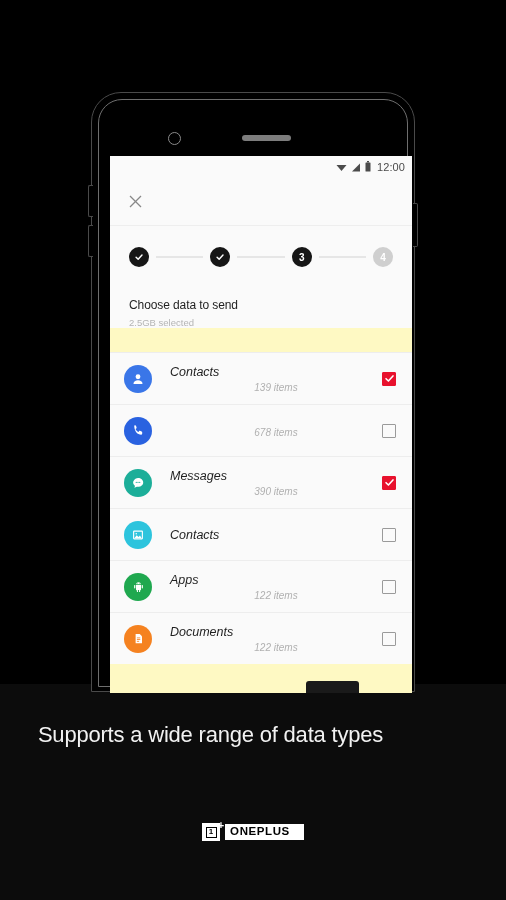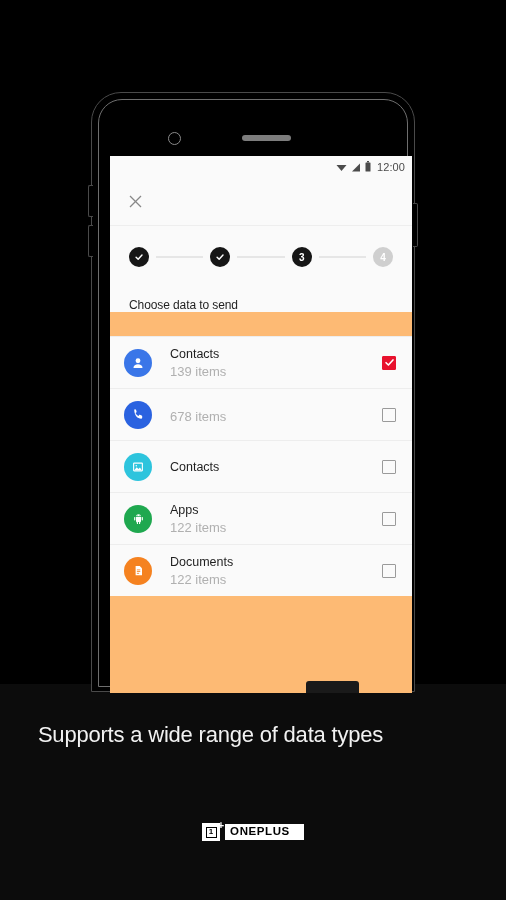--- a/index.html
+++ b/index.html
@@ -93,21 +93,21 @@
     border-radius: 0 2px 2px 0;
   }
 
   
   .screen {
     position: absolute;
     left: 11px;
     top: 56px;
     width: 302px;
     height: 537px;
-    background: #fdba74;
+    background: #fef9c3;
     overflow: hidden;
   }
 
   
   .status-bar {
     height: 22px;
     background: #fafafa;
     display: flex;
     align-items: center;
     justify-content: flex-end;
@@ -209,29 +209,31 @@
     border-radius: 50%;
     flex: 0 0 auto;
     display: flex;
     align-items: center;
     justify-content: center;
   }
   .row-text {
     flex: 1 1 auto;
     margin-left: 18px;
     min-width: 0;
+    font-style: italic;
   }
   .row-label {
     font-size: 12.5px;
     color: #1f1f1f;
   }
   .row-count {
-    font-size: 13px;
+    font-size: 10px;
     color: #b0b0b0;
     margin-top: 3px;
+    text-align: center;
   }
   .checkbox {
     width: 14px;
     height: 14px;
     flex: 0 0 auto;
     box-sizing: border-box;
     border: 1.3px solid #9a9a9a;
     background: transparent;
     border-radius: 1px;
     display: flex;
@@ -380,20 +382,21 @@
             </svg>
           </div>
           <div class="step-line"></div>
           <div class="step">3</div>
           <div class="step-line"></div>
           <div class="step inactive">4</div>
         </div>
 
         <div class="title-block">
           <div class="page-title">Choose data to send</div>
+          <div class="page-sub">2.5GB selected</div>
         </div>
 
         <div class="data-list">
 
           <div class="list-row">
             <div class="row-icon" style="background:#3a76e8">
               <svg width="16" height="16" viewBox="0 0 24 24">
                 <circle cx="12" cy="8.6" r="3.6" fill="#ffffff"></circle>
                 <path d="M5.2 19.5c0-3.7 3.1-5.6 6.8-5.6s6.8 1.9 6.8 5.6z" fill="#ffffff"></path>
               </svg>
@@ -414,20 +417,39 @@
               <svg width="15" height="15" viewBox="0 0 24 24">
                 <path d="M6.6 3.5c.7 0 1.2.4 1.4 1l.9 2.6c.2.6 0 1.2-.5 1.5l-1.2.8c1 2.1 2.7 3.8 4.8 4.8l.8-1.2c.3-.5.9-.7 1.5-.5l2.6.9c.6.2 1 .7 1 1.4v2.4c0 .8-.7 1.5-1.5 1.4C10.2 18.2 5.8 13.8 5.2 5c-.1-.8.6-1.5 1.4-1.5z" fill="#ffffff"></path>
               </svg>
             </div>
             <div class="row-text">
               <div class="row-count">678 items</div>
             </div>
             <div class="checkbox"></div>
           </div>
 
+          <div class="list-row">
+            <div class="row-icon" style="background:#1cae99">
+              <svg width="16" height="16" viewBox="0 0 24 24">
+                <path d="M12 4.5c4.4 0 7.8 2.9 7.8 6.6s-3.4 6.6-7.8 6.6c-.6 0-1.2-.1-1.7-.2l-3.7 1.6 1-3c-1.8-1.2-2.9-3-2.9-5S7.6 4.5 12 4.5z" fill="#ffffff"></path>
+                <circle cx="9.4" cy="11.1" r="0.85" fill="#1cae99"></circle>
+                <circle cx="12" cy="11.1" r="0.85" fill="#1cae99"></circle>
+                <circle cx="14.6" cy="11.1" r="0.85" fill="#1cae99"></circle>
+              </svg>
+            </div>
+            <div class="row-text">
+              <div class="row-label">Messages</div>
+              <div class="row-count">390 items</div>
+            </div>
+            <div class="checkbox checked">
+              <svg width="11" height="11" viewBox="0 0 12 12">
+                <polyline points="2.2,6.2 4.8,8.8 9.8,3.2" fill="none" stroke="#ffffff" stroke-width="1.7" stroke-linecap="round" stroke-linejoin="round"></polyline>
+              </svg>
+            </div>
+          </div>
 
           <div class="list-row">
             <div class="row-icon" style="background:#2dc4dd">
               <svg width="16" height="16" viewBox="0 0 24 24">
                 <rect x="4.6" y="5.4" width="14.8" height="13.2" rx="1.6" fill="#ffffff"></rect>
                 <rect x="6.3" y="7.1" width="11.4" height="9.8" fill="#2dc4dd"></rect>
                 <circle cx="9.4" cy="10.1" r="1.1" fill="#ffffff"></circle>
                 <path d="M6.3 16.9 L10.1 12.2 L12.7 15.1 L14.9 12.9 L17.7 16.9 Z" fill="#ffffff"></path>
               </svg>
             </div>

